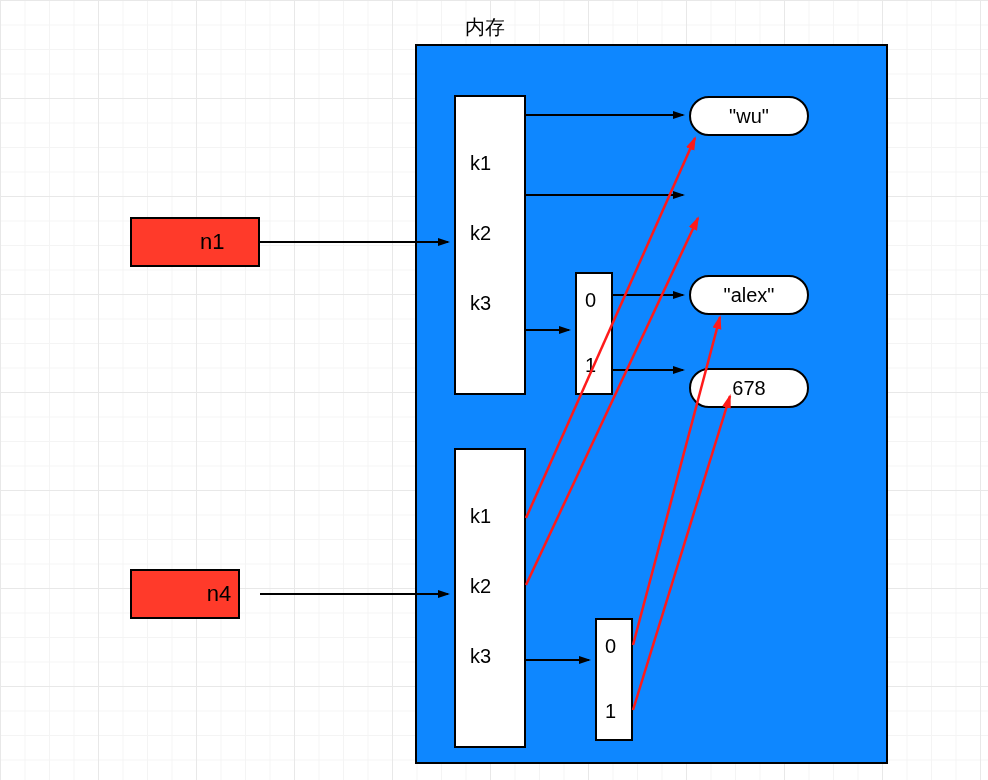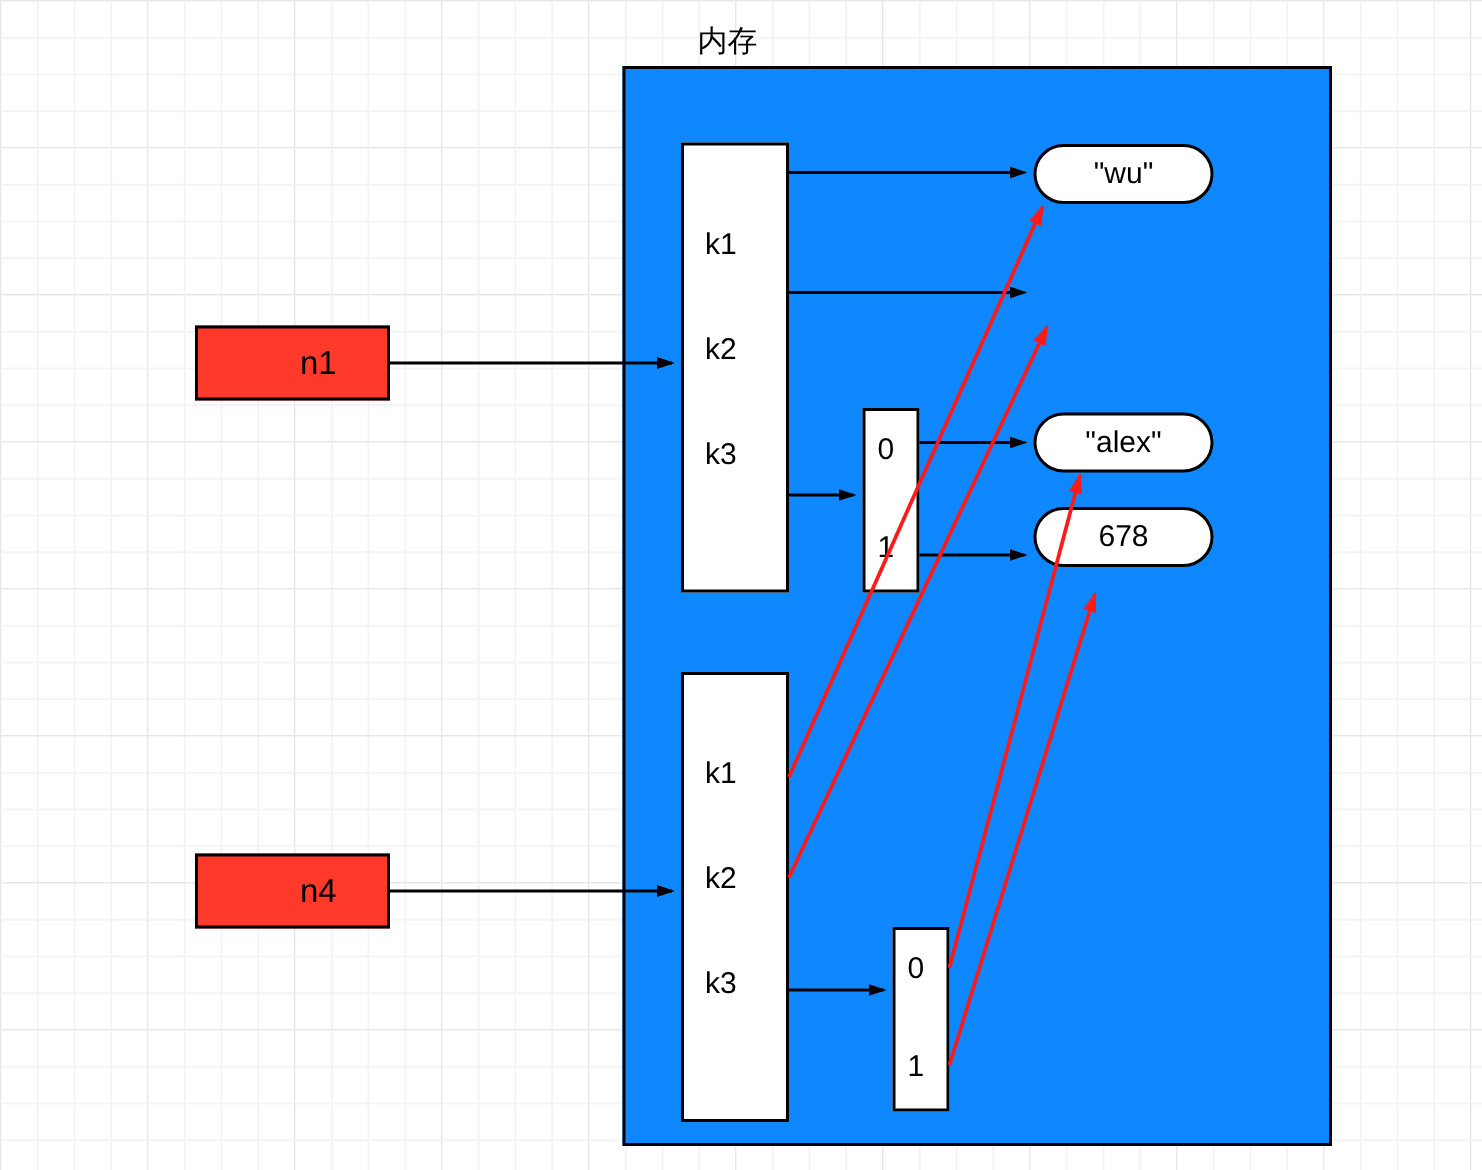--- a/index.html
+++ b/index.html
@@ -104,21 +104,21 @@
 <div class="canvas">
 
   <div class="abox memory-title" style="left:465px; top:14px;">内存</div>
 
   <div class="abox memory-block" style="left:415px; top:44px; width:473px; height:720px;"></div>
 
   <div class="abox var-box" style="left:130px; top:217px; width:130px; height:50px;">
     <span>n1</span>
   </div>
 
-  <div class="abox var-box" style="left:130px; top:569px; width:130px; height:50px;">
+  <div class="abox var-box" style="left:130px; top:569px; width:110px; height:50px;justify-content:center;">
     <span>n4</span>
   </div>
 
   <div class="abox dict-box" style="left:454px; top:95px; width:72px; height:300px;">
     <span class="dict-key" style="top:55px;">k1</span>
     <span class="dict-key" style="top:125px;">k2</span>
     <span class="dict-key" style="top:195px;">k3</span>
   </div>
 
   <div class="abox list-box" style="left:575px; top:272px; width:38px; height:123px;">
@@ -132,21 +132,21 @@
     <span class="dict-key" style="top:195px;">k3</span>
   </div>
 
   <div class="abox list-box" style="left:595px; top:618px; width:38px; height:123px;">
     <span class="list-idx" style="top:15px;">0</span>
     <span class="list-idx" style="top:80px;">1</span>
   </div>
 
   <div class="abox value-pill" style="left:689px; top:96px; width:120px; height:40px;">"wu"</div>
   <div class="abox value-pill" style="left:689px; top:275px; width:120px; height:40px;">"alex"</div>
-  <div class="abox value-pill" style="left:689px; top:338px; width:120px; height:40px;">678</div>
+  <div class="abox value-pill" style="left:689px; top:368px; width:120px; height:40px;">678</div>
 
   <svg class="arrows" width="988" height="780">
     <defs>
       <marker id="arr-black" markerWidth="12" markerHeight="12" refX="10" refY="4" orient="auto" markerUnits="userSpaceOnUse">
         <path d="M0,0 L12,4 L0,8 Z" fill="#000"></path>
       </marker>
       <marker id="arr-red" markerWidth="14" markerHeight="14" refX="12" refY="4.5" orient="auto" markerUnits="userSpaceOnUse">
         <path d="M0,0 L14,4.5 L0,9 Z" fill="#ff1a1a"></path>
       </marker>
     </defs>

